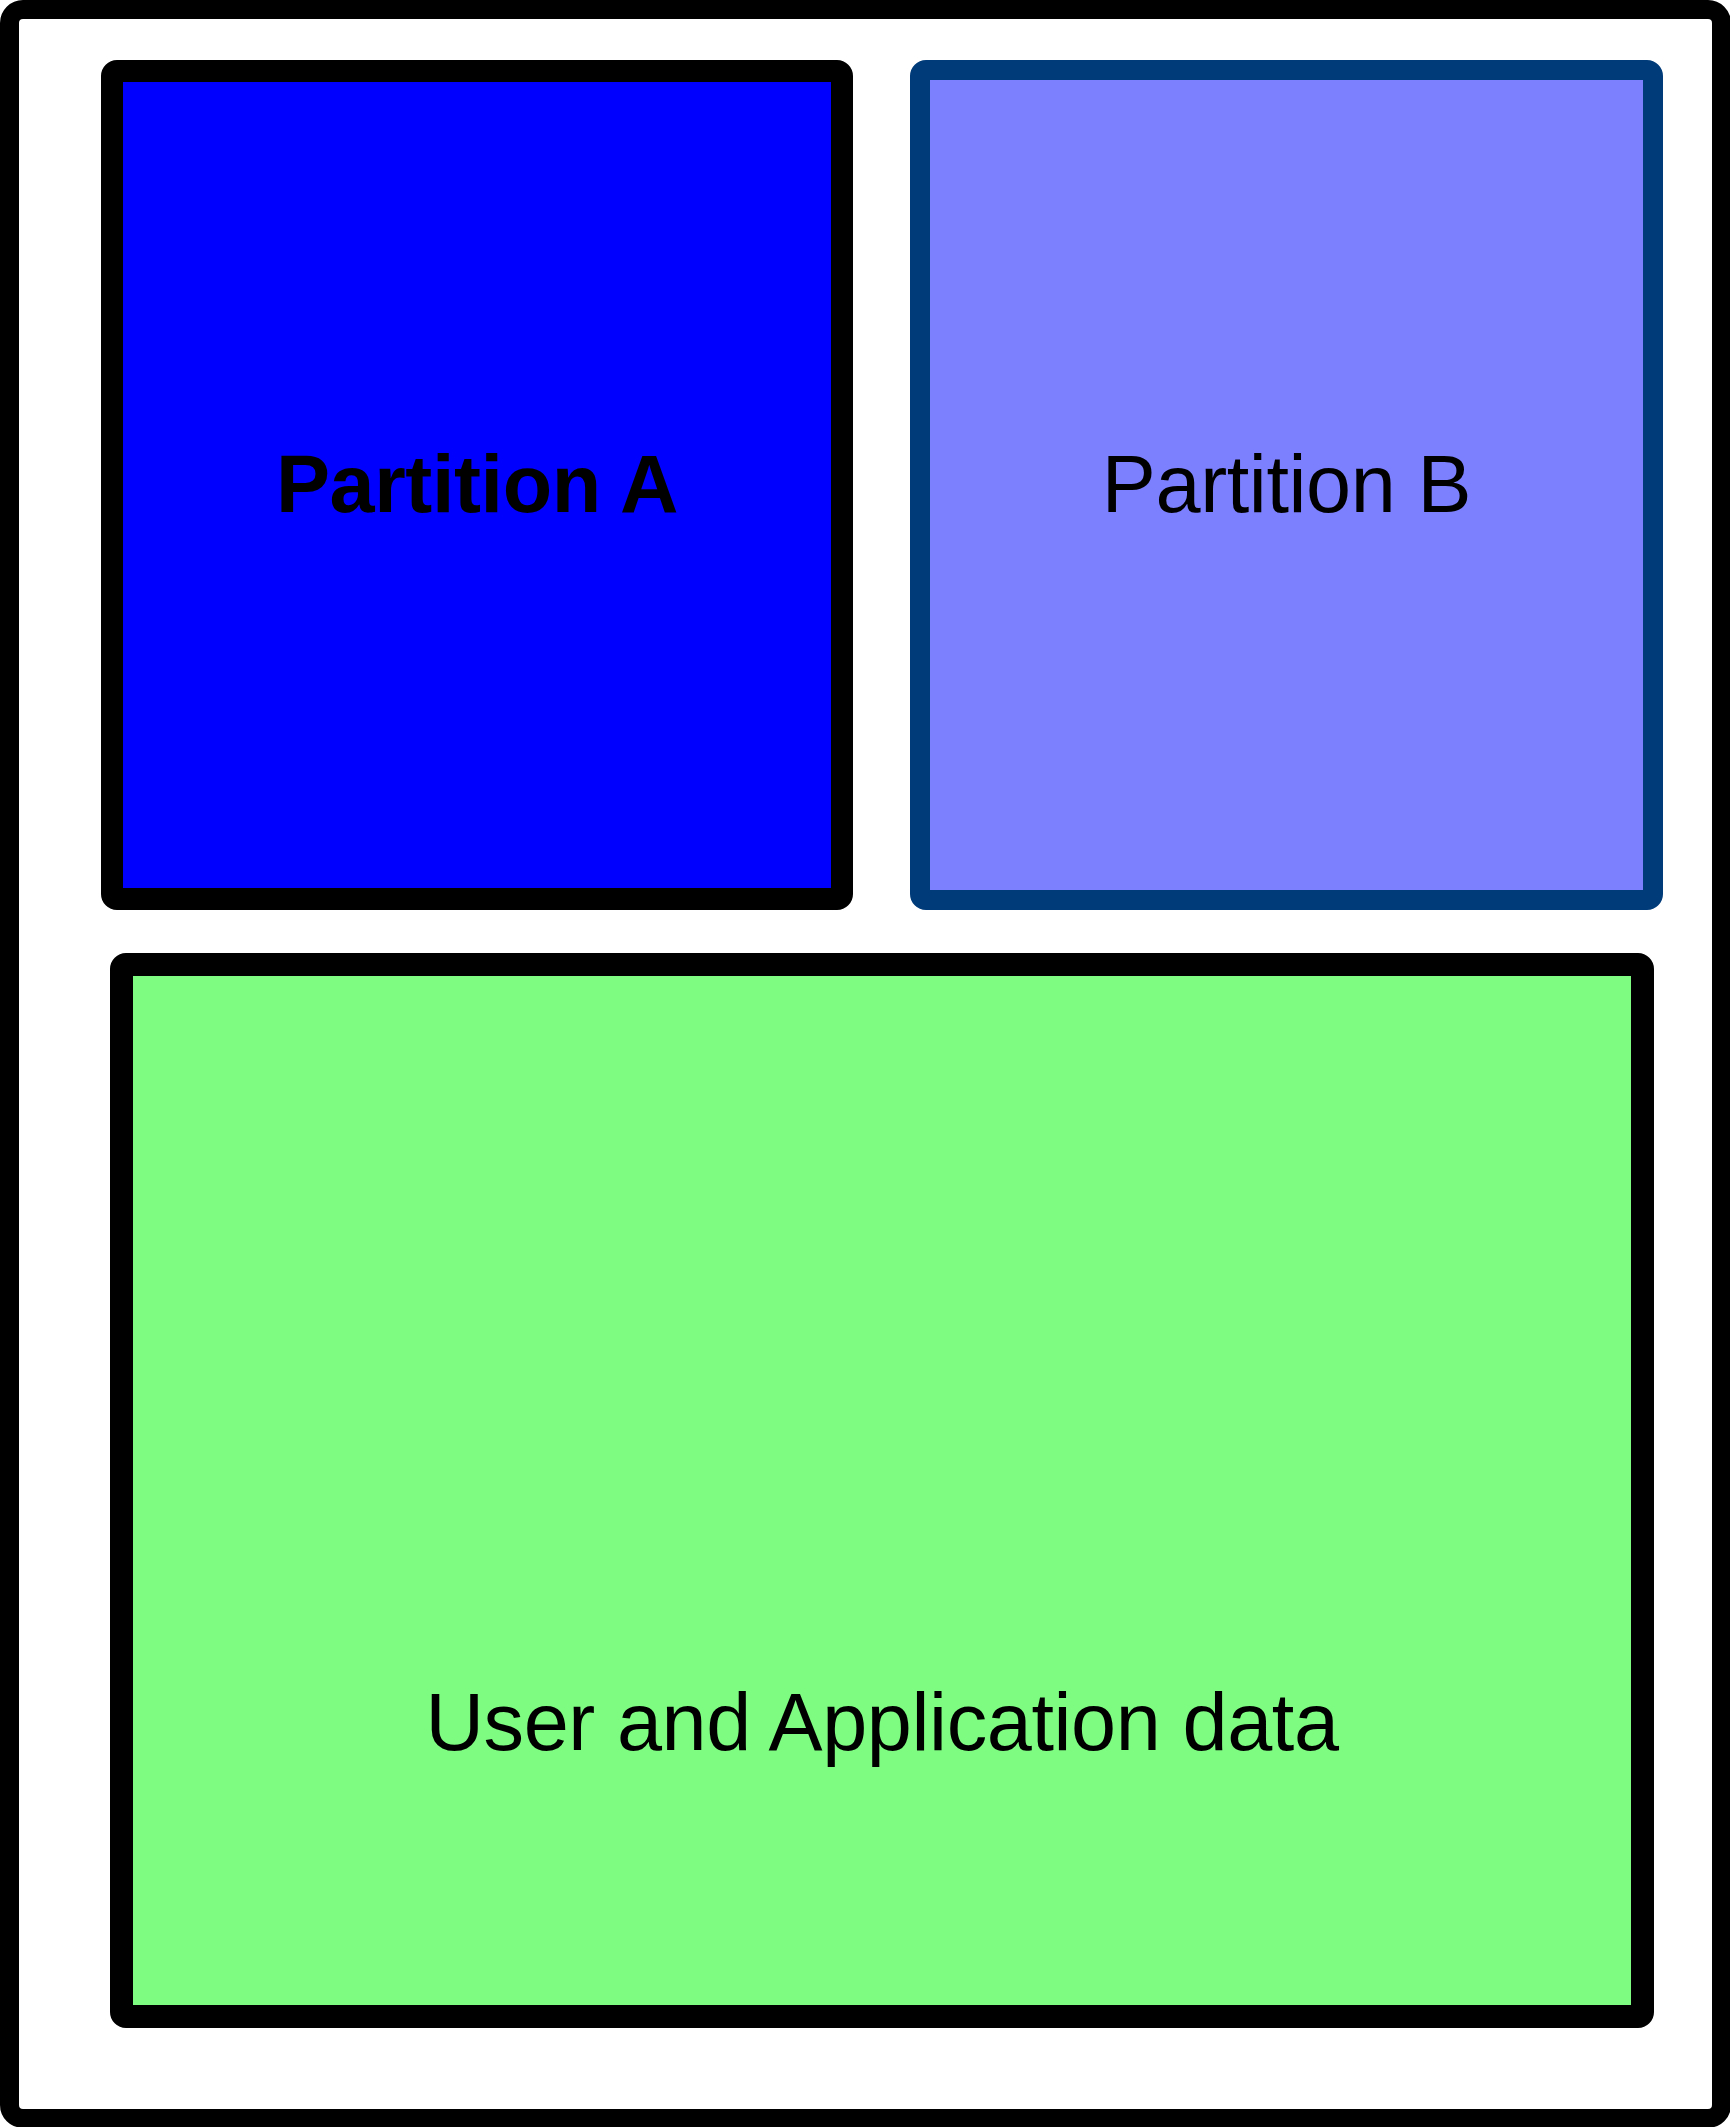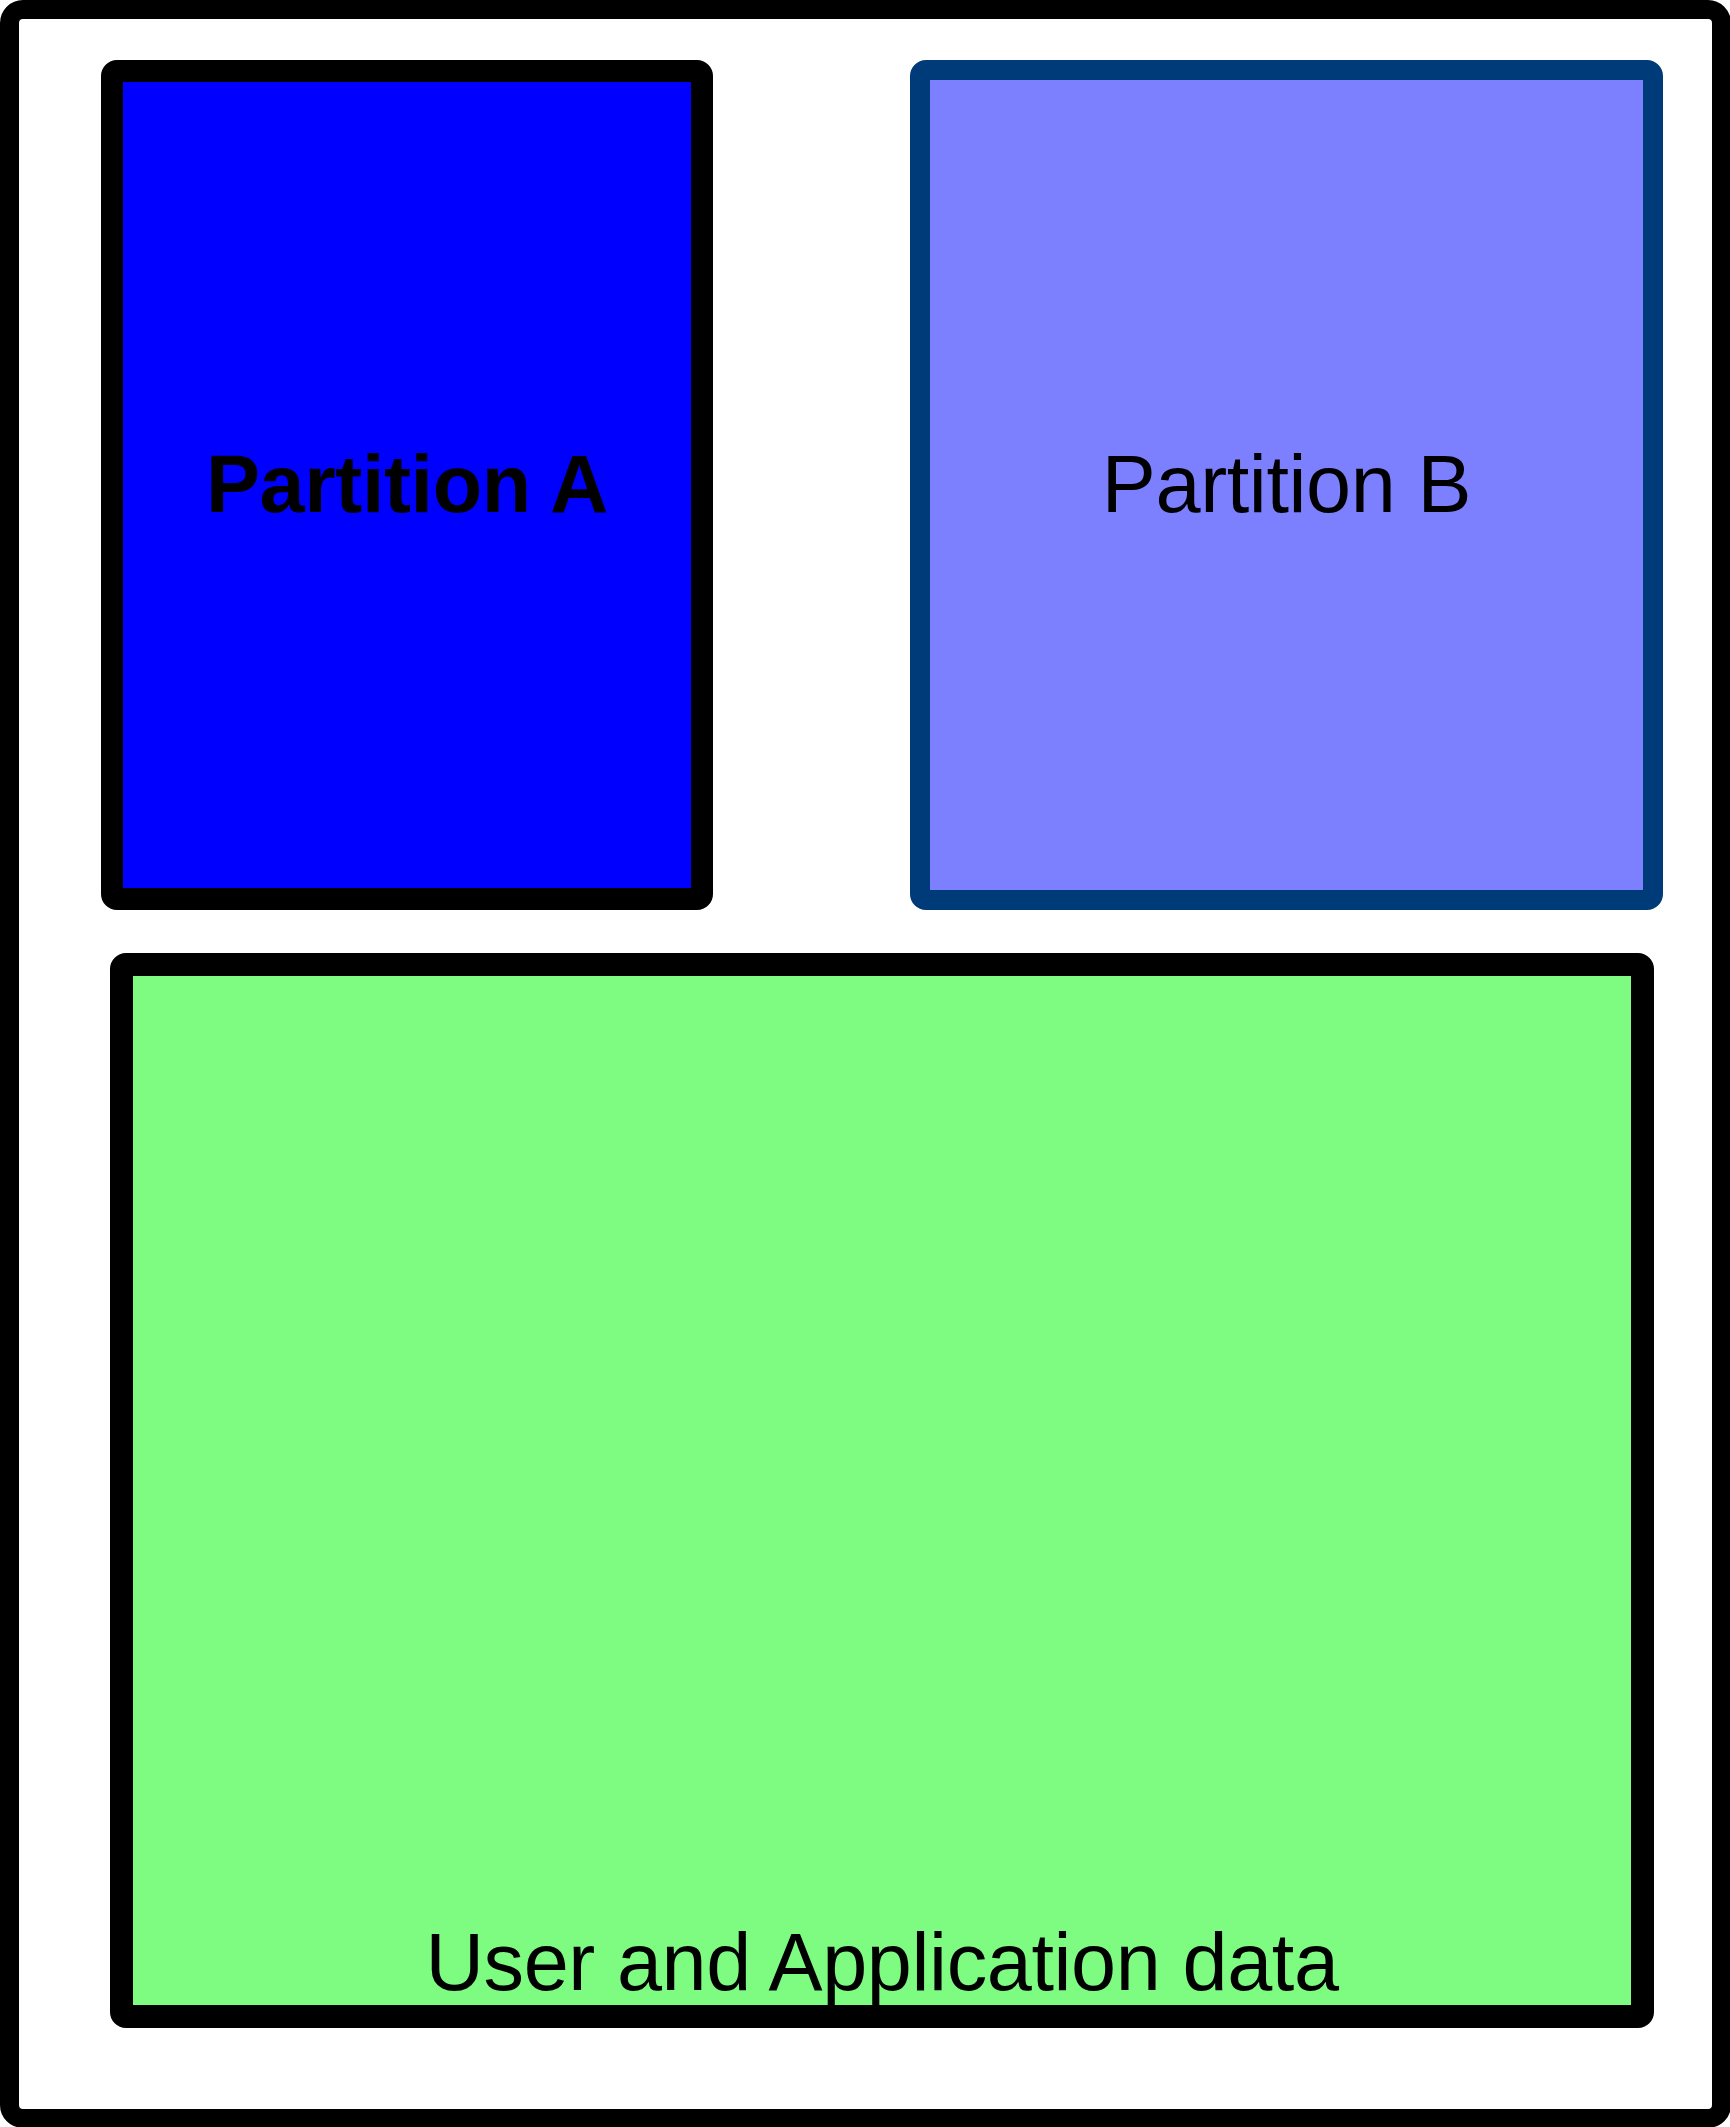--- a/index.html
+++ b/index.html
@@ -51,21 +51,21 @@
     line-height: 1.05;
     text-align: center;
     white-space: nowrap;
     user-select: none;
   }
 
   
   #partition-a {
     left: 101px;
     top: 60px;
-    width: 612px;
+    width: 752px;
     height: 850px;
     border: 22px solid #000000;
     background: #0000ff;
   }
 
   #partition-a .block-label {
     font-size: 81px;
     font-weight: 700;
     letter-spacing: -0.4px;
   }
@@ -88,21 +88,21 @@
   }
 
   
   #user-data-region {
     left: 110px;
     top: 953px;
     width: 1544px;
     height: 1075px;
     border: 23px solid #000000;
     background: #7efc81;
-    align-items: flex-end;
+    align-items: center;
     justify-content: center;
   }
 
   #user-data-region .block-label {
     font-size: 81px;
     font-weight: 400;
     letter-spacing: -0.4px;
     margin-top: 464px;
   }
 </style>

